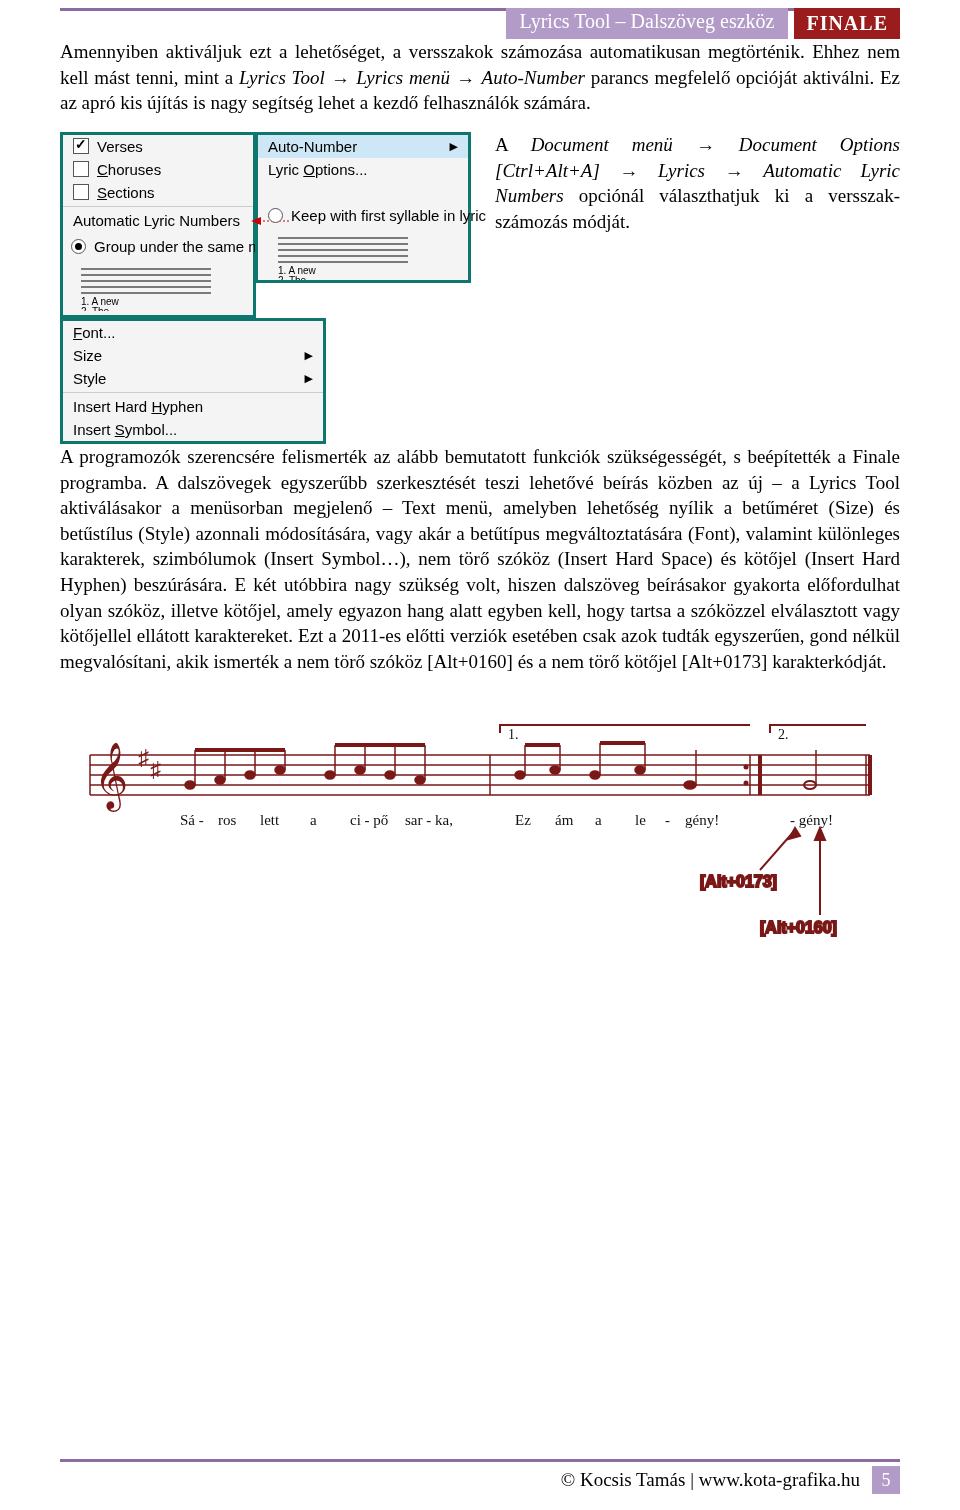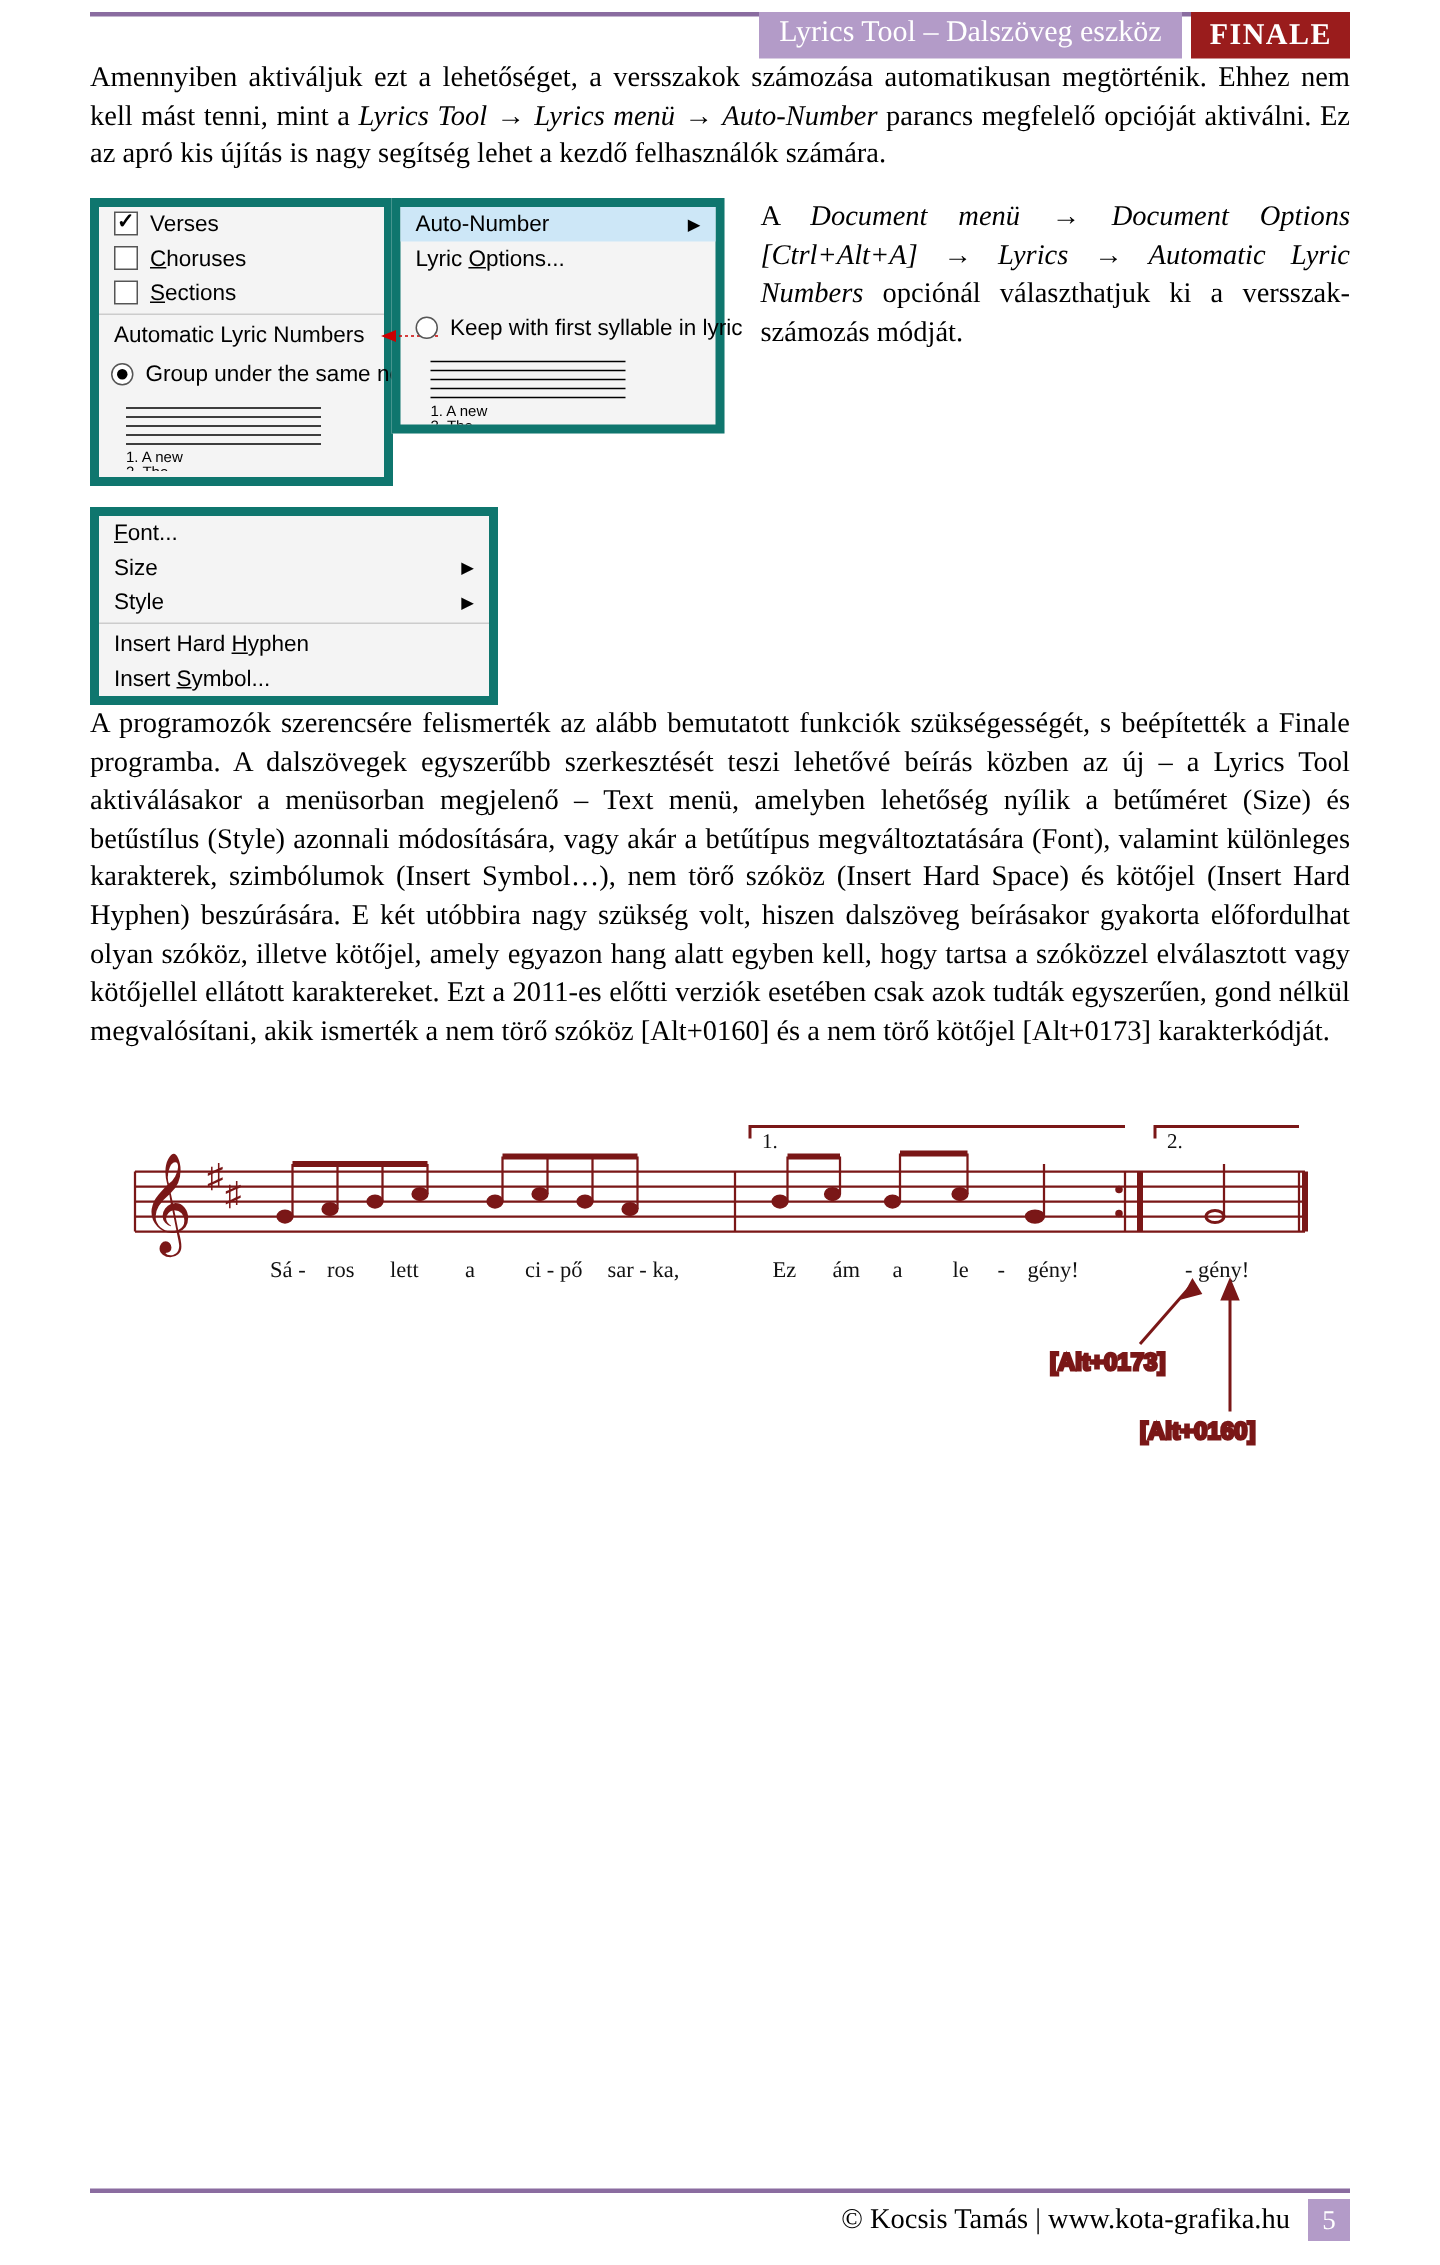--- a/index.html
+++ b/index.html
@@ -6,38 +6,38 @@
   .page{width:960px;min-height:1510px;margin:0 auto;position:relative;box-sizing:border-box;padding:0 60px 60px 60px}
   .head-line{border-top:3px solid #8a6ca0;margin-top:8px}
   .head-row{display:flex;justify-content:flex-end;align-items:stretch;margin-top:-3px}
   .head-title{background:#b39bc8;color:#fff;font-size:20px;padding:2px 14px}
   .head-badge{background:#9a1c1c;color:#fff;font-size:20px;padding:4px 12px;margin-left:6px;font-weight:bold;letter-spacing:1px}
   h2.sec{font-size:24px;font-weight:bold;margin:40px 0 18px 0}
   p.body{font-size:19px;line-height:1.35;text-align:justify;margin:0 0 14px 0}
   .italic{font-style:italic}
   .arrow{font-family:Arial,sans-serif}
   
-  .panel{background:#f4f4f4;border:6px solid #0f766e;font-family:"Segoe UI",Arial,sans-serif;font-size:15px;color:#000}
+  .panel{background:#f4f4f4;border:3px solid #0f766e;font-family:"Segoe UI",Arial,sans-serif;font-size:15px;color:#000}
   .panel .row{display:flex;align-items:center;padding:3px 10px;white-space:nowrap}
   .panel .row.hover{background:#cde7f7}
   .panel .sep{border-top:1px solid #ccc;margin:2px 0}
   .chk{display:inline-block;width:14px;height:14px;border:1px solid #555;background:#fff;margin-right:8px;position:relative;flex:0 0 auto}
   .chk.on::after{content:"✓";position:absolute;left:1px;top:-3px;font-size:14px;font-weight:bold}
   .radio{display:inline-block;width:13px;height:13px;border:1px solid #555;border-radius:50%;background:#fff;margin-right:8px;position:relative;flex:0 0 auto}
   .radio.on::after{content:"";position:absolute;left:3px;top:3px;width:7px;height:7px;border-radius:50%;background:#000}
   .submenu-arrow{margin-left:auto;font-size:11px;padding-left:20px}
   .underline-first::first-letter{text-decoration:underline}
   
   .block1{display:flex;gap:24px;margin-top:16px;align-items:flex-start}
   .menu-cluster{display:flex;align-items:flex-start}
   .staff-svg{display:block;margin-top:6px}
   .red-dashed{stroke:#c00;stroke-width:1;stroke-dasharray:2,2;fill:none}
   .red-arrowhead{fill:#c00}
   
-  .block2{display:flex;gap:20px;align-items:flex-start;margin-top:14px}
+  .block2{display:flex;gap:20px;align-items:flex-start;}
   .panel2{width:260px}
   .panel2 .row{justify-content:space-between}
   .panel2 .lbl{flex:1}
   .shortcut{color:#444;font-size:14px}
   
   .music-fig{margin-top:40px}
   .lyric-text{font-family:"Times New Roman",serif;font-size:15px;fill:#111}
   .ending-box{fill:none;stroke:#7a1717;stroke-width:2}
   .ending-num{font-family:"Times New Roman",serif;font-size:14px;fill:#111}
   .callout{font-family:Arial,sans-serif;font-size:16px;font-weight:bold;fill:#7a1717}

